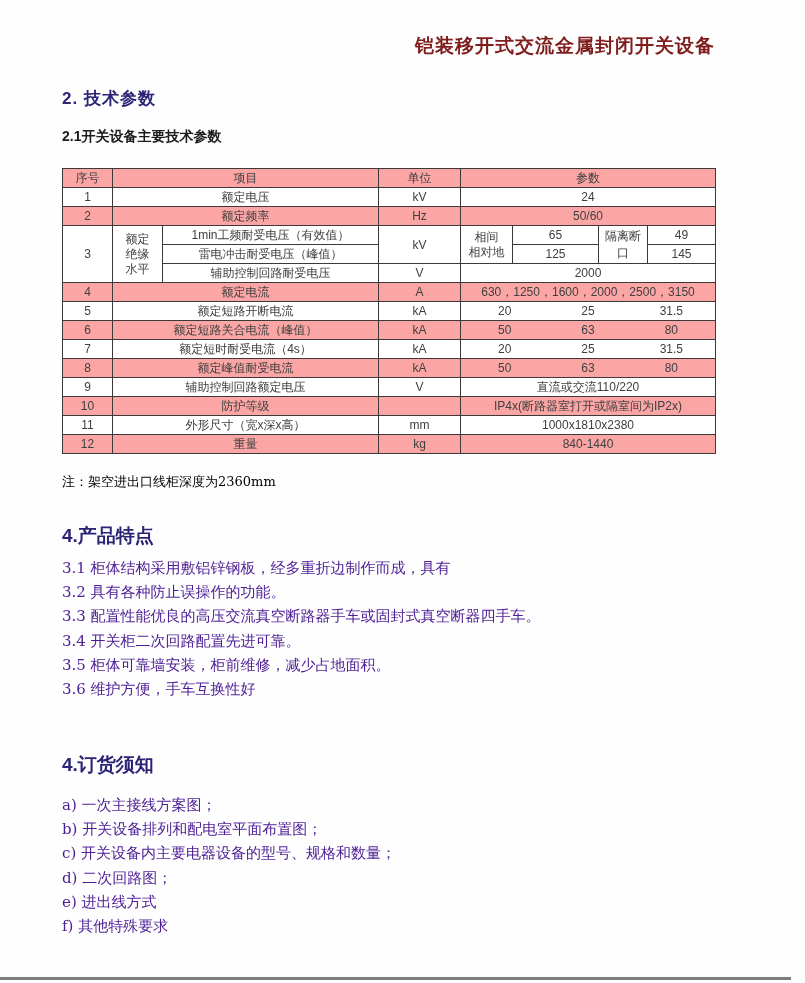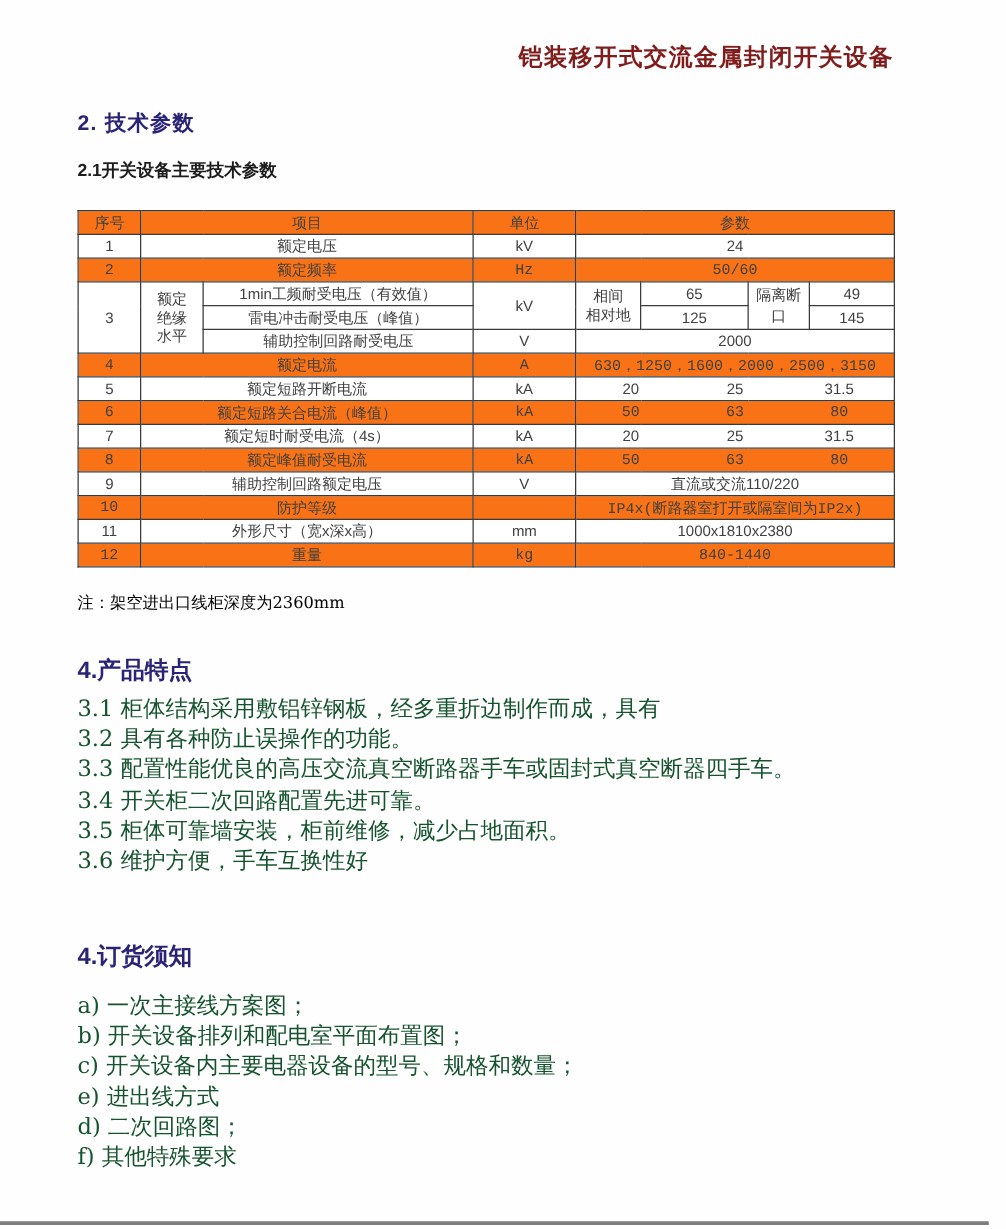--- a/index.html
+++ b/index.html
@@ -35,36 +35,36 @@
     width:653px; border-collapse:collapse; table-layout:fixed;
     font-family:"Liberation Sans", sans-serif;
   }
   table.params td {
     border:1px solid #3a3a3a;
     text-align:center; vertical-align:middle;
     font-size:12px; color:#404040;
     height:19px; padding:0 2px;
     overflow:hidden;
   }
-  tr.blue td { background:#f97316;font-family:Liberation Mono, monospace; }
+  tr.blue td { background:#fca5a5; }
   tr.white td { background:#ffffff; }
   .multiline { white-space:pre-line; line-height:1.25;margin-left:36px; }
   .triple { display:flex; width:100%; }
   .triple span { flex:1; text-align:center; }
   .note-line {
     position:absolute; left:62px; top:473px;
     font-size:13px; color:#000000;
   }
   .para-block { position:absolute; left:62px; margin:0; }
   #feature-list { top:556px; }
   #order-list { top:793px; }
   .para-block p {
     margin:0; padding:0;
-    font-size:18px; line-height:24.2px;
-    color:#14532d;
+    font-size:15px; line-height:24.2px;
+    color:#4c1d95;
   }
   .bottom-bar {
     position:absolute; left:0; top:977px;
     width:791px; height:3px;
     background:#7d7d7d;
   }
 </style>
 </head>
 <body>
 
@@ -217,18 +217,18 @@
   <p>3.4  开关柜二次回路配置先进可靠。</p>
   <p>3.5  柜体可靠墙安装，柜前维修，减少占地面积。</p>
   <p>3.6  维护方便，手车互换性好</p>
 </div>
 
 <h2 class="sec-heading" id="sec4-heading">4.订货须知</h2>
 <div class="para-block" id="order-list">
   <p>a) 一次主接线方案图；</p>
   <p>b) 开关设备排列和配电室平面布置图；</p>
   <p>c) 开关设备内主要电器设备的型号、规格和数量；</p>
+  <p>d) 二次回路图；</p>
   <p>e) 进出线方式</p>
-  <p>d) 二次回路图；</p>
   <p>f) 其他特殊要求</p>
 </div>
 
 <div class="bottom-bar"></div>
 
 </body></html>

